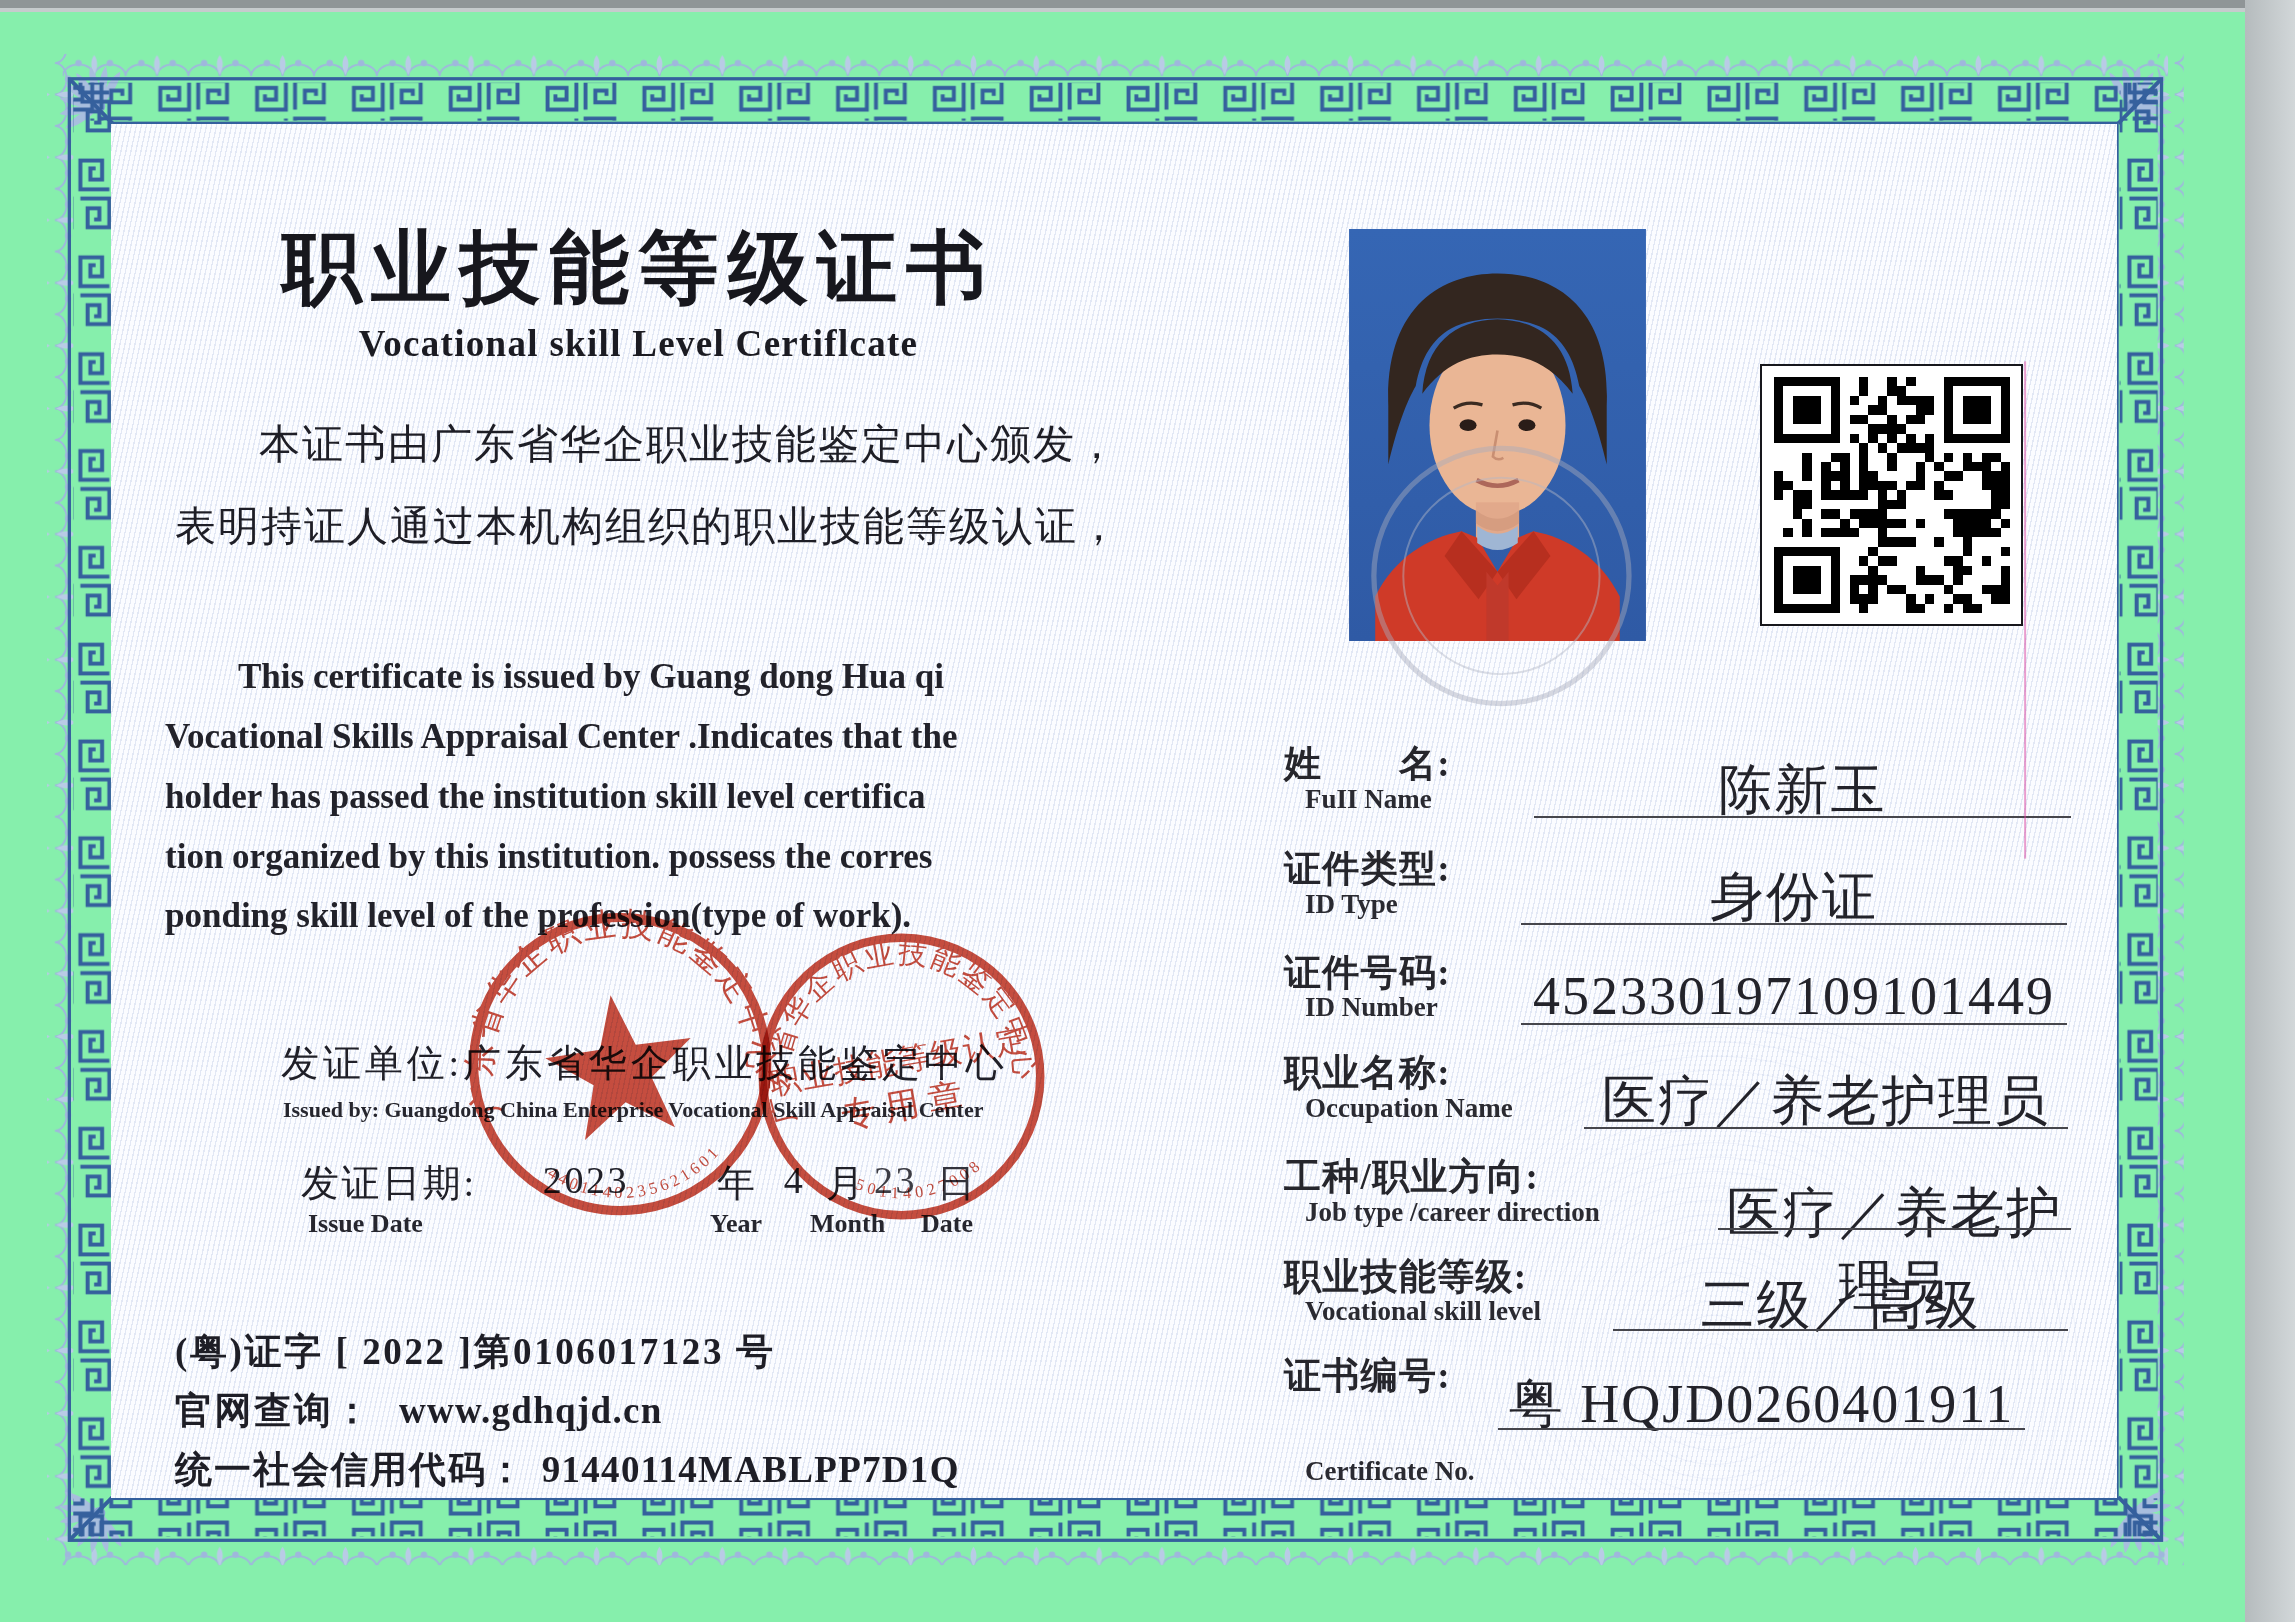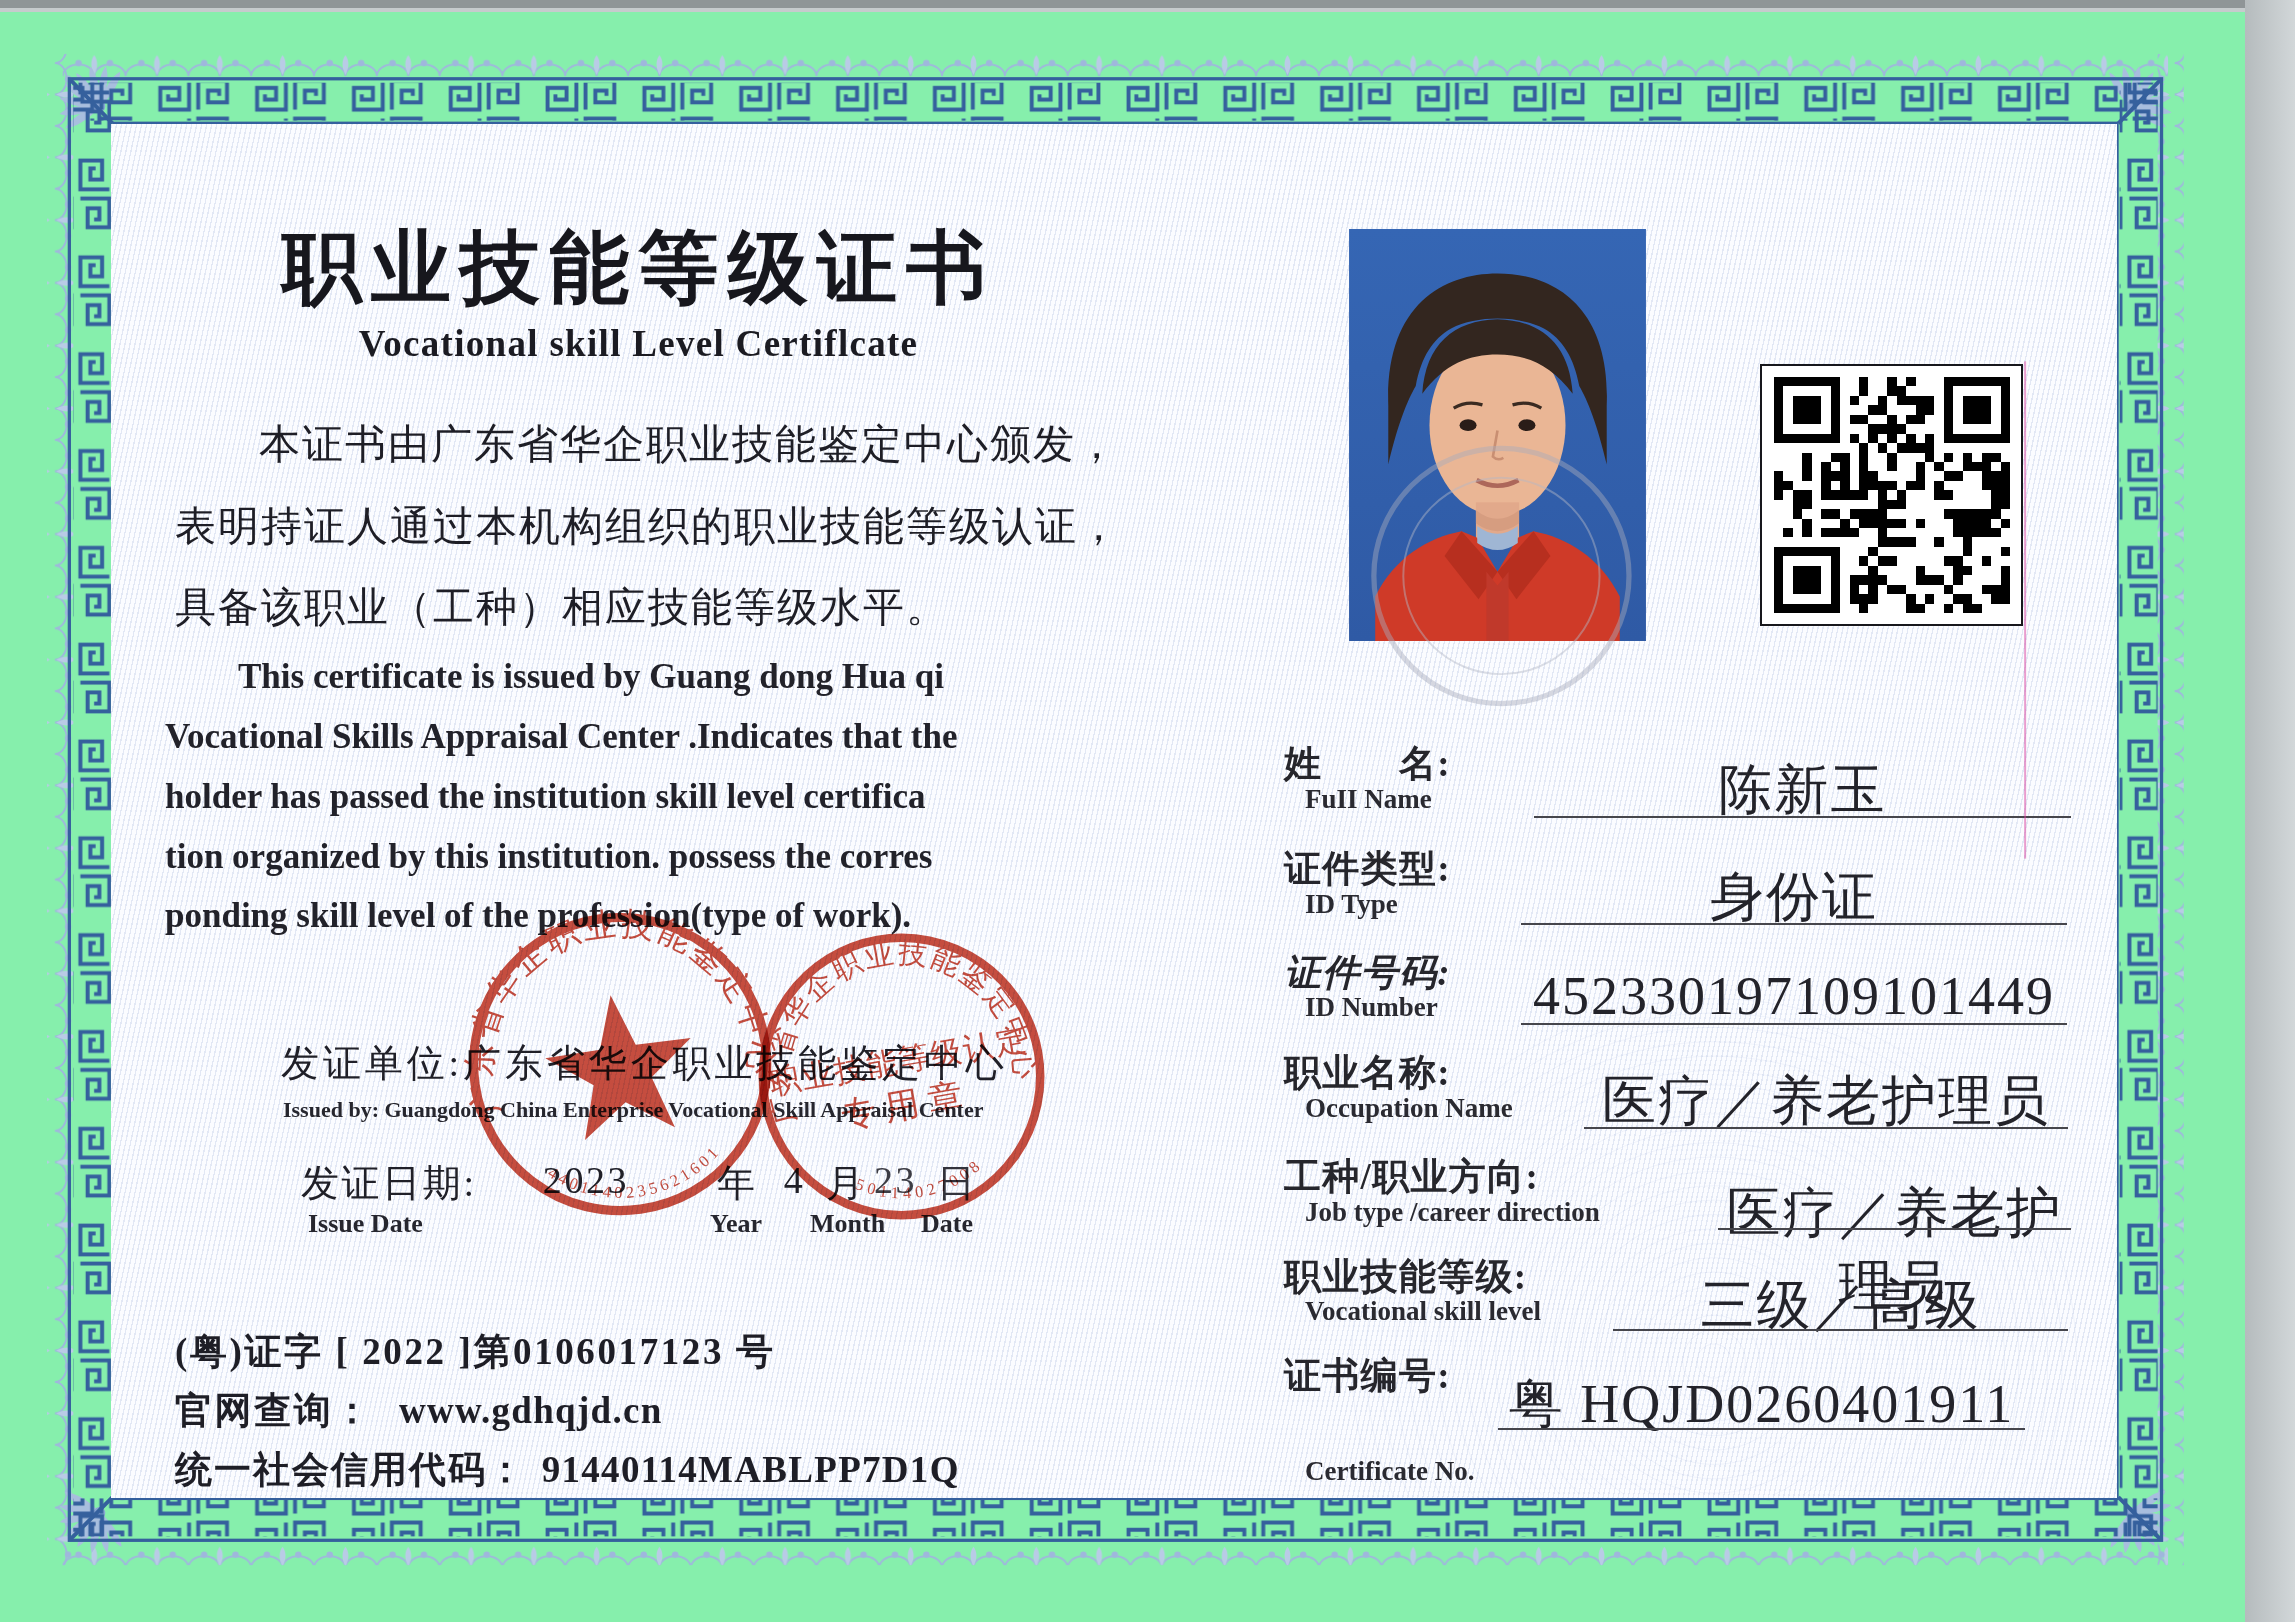--- a/index.html
+++ b/index.html
@@ -34,21 +34,21 @@
   .credit-val{margin-left:15.7px;letter-spacing:1.3px;}
   .photo-box{left:1349px;top:229px;width:297px;height:412px;}
   .qr-box{left:1760px;top:364px;width:263px;height:262px;background:#ffffff;border:2px solid #17171c;
     box-sizing:border-box;display:flex;align-items:center;justify-content:center;}
   .f-cn{left:1284px;font-size:37px;font-weight:600;letter-spacing:1.3px;color:#26262c;}
   .f-en{left:1305px;font-size:27px;font-weight:600;color:#2a2a31;}
   .f-val{font-size:54px;font-weight:500;letter-spacing:2px;color:#23232a;text-align:center;}
   .f-line{height:2px;background:#46464c;}
   .r1cn{top:739px;} .r1en{top:784px;} .r1v{left:1534px;width:537px;top:754px;} .r1l{left:1534px;width:537px;top:816px;}
   .r2cn{top:844px;} .r2en{top:889px;} .r2v{left:1521px;width:546px;top:861px;} .r2l{left:1521px;width:546px;top:923px;}
-  .r3cn{top:948px;font-style:italic;} .r3en{top:992px;} .r3v{left:1521px;width:546px;top:965px;} .r3l{left:1521px;width:546px;top:1023px;}
+  .r3cn{top:948px;} .r3en{top:992px;} .r3v{left:1521px;width:546px;top:965px;} .r3l{left:1521px;width:546px;top:1023px;}
   .r4cn{top:1048px;} .r4en{top:1093px;} .r4v{left:1584px;width:484px;top:1065px;} .r4l{left:1584px;width:484px;top:1127px;}
   .r5cn{top:1152px;} .r5en{top:1197px;} .r5v{left:1718px;width:353px;top:1177px;} .r5l{left:1718px;width:353px;top:1228px;}
   .r6cn{top:1252px;} .r6en{top:1296px;} .r6v{left:1613px;width:455px;top:1269px;} .r6l{left:1613px;width:455px;top:1329px;}
   .r7cn{top:1351px;} .r7en{top:1456px;} .r7v{left:1498px;width:527px;top:1368px;} .r7l{left:1498px;width:527px;top:1428px;}
   .overlay-svg{position:absolute;left:0;top:0;pointer-events:none;}
   .stamp{mix-blend-mode:multiply;}
 </style>
 </head>
 <body>
 
@@ -225,21 +225,20 @@
         <circle cx="2620" cy="2080" r="532" fill="none" stroke="#7b96cf" stroke-opacity="0.09" stroke-width="1.4"></circle>
         <circle cx="2620" cy="2080" r="554" fill="none" stroke="#7b96cf" stroke-opacity="0.09" stroke-width="1.4"></circle>
       </g>
   </svg>
 
   <div class="abs cn-title">职业技能等级证书</div>
   <div class="abs en-title">Vocational skill Level  Certiflcate</div>
 
   <div class="abs cn-par cn1">本证书由广东省华企职业技能鉴定中心颁发，</div>
   <div class="abs cn-par cn2">表明持证人通过本机构组织的职业技能等级认证，</div>
-  <div class="abs cn-par cn3">具备该职业（工种）相应技能等级水平。</div>
 
   <div class="abs en-par en1">This certificate is issued by Guang dong Hua qi</div>
   <div class="abs en-par en2">Vocational Skills Appraisal Center .Indicates that the</div>
   <div class="abs en-par en3">holder has passed the institution skill level certifica</div>
   <div class="abs en-par en4">tion organized by this institution. possess the corres</div>
   <div class="abs en-par en5">ponding  skill level of the profession(type of  work).</div>
 
   <div class="abs issued-cn">发证单位:广东省华企职业技能鉴定中心</div>
   <div class="abs issued-en">Issued by: Guangdong China Enterprise Vocational Skill Appraisal Center</div>
 

